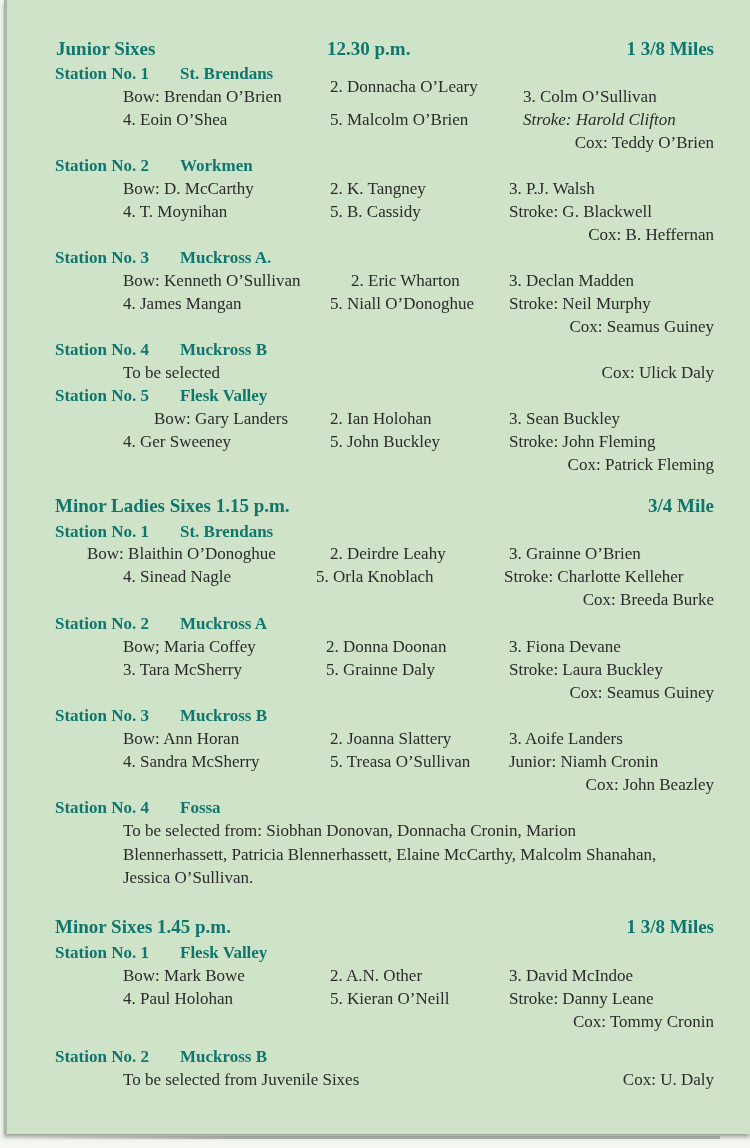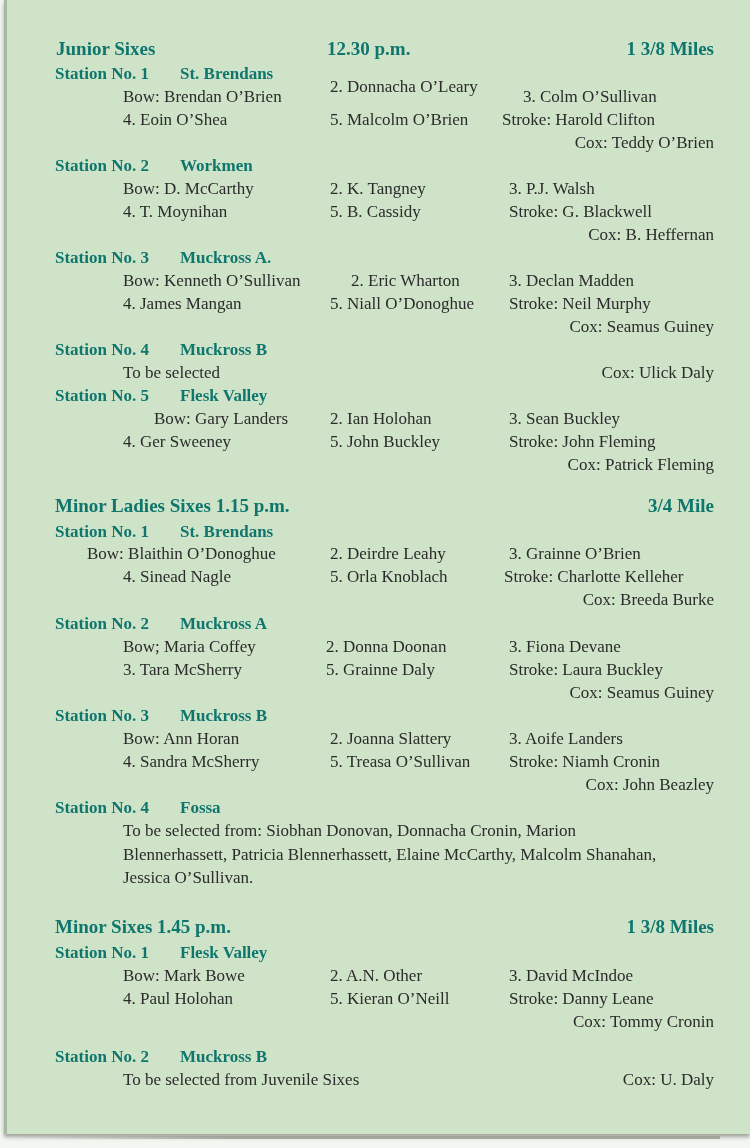--- a/index.html
+++ b/index.html
@@ -39,21 +39,21 @@
     <div class="line b event" style="left:327px;top:39px;">12.30 p.m.</div>
     <div class="line b event r" style="right:36px;top:39px;">1 3/8 Miles</div>
 
     <div class="line b" style="left:55px;top:64px;">Station No. 1</div>
     <div class="line b" style="left:180px;top:64px;">St. Brendans</div>
     <div class="line" style="left:123px;top:87px;">Bow:  Brendan O’Brien</div>
     <div class="line" style="left:330px;top:77px;">2.  Donnacha O’Leary</div>
     <div class="line" style="left:523px;top:87px;">3.  Colm O’Sullivan</div>
     <div class="line" style="left:123px;top:110px;">4.  Eoin O’Shea</div>
     <div class="line" style="left:330px;top:110px;">5.  Malcolm O’Brien</div>
-    <div class="line" style="left:502px;top:110px;">Stroke:  Harold Clifton</div>
+    <div class="line" style="left:523px;top:110px;font-style:italic;">Stroke:  Harold Clifton</div>
     <div class="line r" style="right:36px;top:133px;">Cox:  Teddy O’Brien</div>
 
     <div class="line b" style="left:55px;top:156px;">Station No. 2</div>
     <div class="line b" style="left:180px;top:156px;">Workmen</div>
     <div class="line" style="left:123px;top:179px;">Bow:  D. McCarthy</div>
     <div class="line" style="left:330px;top:179px;">2.  K. Tangney</div>
     <div class="line" style="left:509px;top:179px;">3.   P.J. Walsh</div>
     <div class="line" style="left:123px;top:202px;">4.  T. Moynihan</div>
     <div class="line" style="left:330px;top:202px;">5.  B. Cassidy</div>
     <div class="line" style="left:509px;top:202px;">Stroke:  G. Blackwell</div>
@@ -88,42 +88,42 @@
   <div>
     <div class="line b event" style="left:55px;top:496px;">Minor Ladies Sixes  1.15 p.m.</div>
     <div class="line b event r" style="right:36px;top:496px;">3/4 Mile</div>
 
     <div class="line b" style="left:55px;top:522px;">Station No. 1</div>
     <div class="line b" style="left:180px;top:522px;">St. Brendans</div>
     <div class="line" style="left:87px;top:544px;">Bow:  Blaithin O’Donoghue</div>
     <div class="line" style="left:330px;top:544px;">2.  Deirdre Leahy</div>
     <div class="line" style="left:509px;top:544px;">3.  Grainne O’Brien</div>
     <div class="line" style="left:123px;top:567px;">4.  Sinead Nagle</div>
-    <div class="line" style="left:330px;top:567px;font-family:Liberation Serif, serif;">5.  Orla Knoblach</div>
+    <div class="line" style="left:316px;top:567px;font-family:Liberation Serif, serif;">5.  Orla Knoblach</div>
     <div class="line" style="left:504px;top:567px;">Stroke:  Charlotte Kelleher</div>
     <div class="line r" style="right:36px;top:590px;">Cox:  Breeda Burke</div>
 
     <div class="line b" style="left:55px;top:614px;">Station No. 2</div>
     <div class="line b" style="left:180px;top:614px;">Muckross A</div>
     <div class="line" style="left:123px;top:637px;">Bow;  Maria Coffey</div>
     <div class="line" style="left:326px;top:637px;">2. Donna Doonan</div>
     <div class="line" style="left:509px;top:637px;">3.  Fiona Devane</div>
     <div class="line" style="left:123px;top:660px;">3.  Tara McSherry</div>
     <div class="line" style="left:326px;top:660px;">5.  Grainne Daly</div>
     <div class="line" style="left:509px;top:660px;">Stroke:  Laura Buckley</div>
     <div class="line r" style="right:36px;top:683px;">Cox:  Seamus Guiney</div>
 
     <div class="line b" style="left:55px;top:706px;">Station No. 3</div>
     <div class="line b" style="left:180px;top:706px;">Muckross B</div>
     <div class="line" style="left:123px;top:729px;">Bow:  Ann Horan</div>
     <div class="line" style="left:330px;top:729px;">2.  Joanna Slattery</div>
     <div class="line" style="left:509px;top:729px;">3. Aoife Landers</div>
     <div class="line" style="left:123px;top:752px;text-align:right;">4.  Sandra McSherry</div>
     <div class="line" style="left:330px;top:752px;">5.  Treasa O’Sullivan</div>
-    <div class="line" style="left:509px;top:752px;">Stroke:  Niamh Cronin</div>
+    <div class="line" style="left:509px;top:752px;">Junior:  Niamh Cronin</div>
     <div class="line r" style="right:36px;top:775px;">Cox:  John Beazley</div>
 
     <div class="line b" style="left:55px;top:798px;">Station No. 4</div>
     <div class="line b" style="left:180px;top:798px;">Fossa</div>
     <div class="line" style="left:123px;top:821px;">To be selected from:  Siobhan Donovan, Donnacha Cronin, Marion</div>
     <div class="line" style="left:123px;top:845px;">Blennerhassett, Patricia Blennerhassett, Elaine McCarthy, Malcolm Shanahan,</div>
     <div class="line" style="left:123px;top:868px;">Jessica O’Sullivan.</div>
   </div>
 
   <div>

